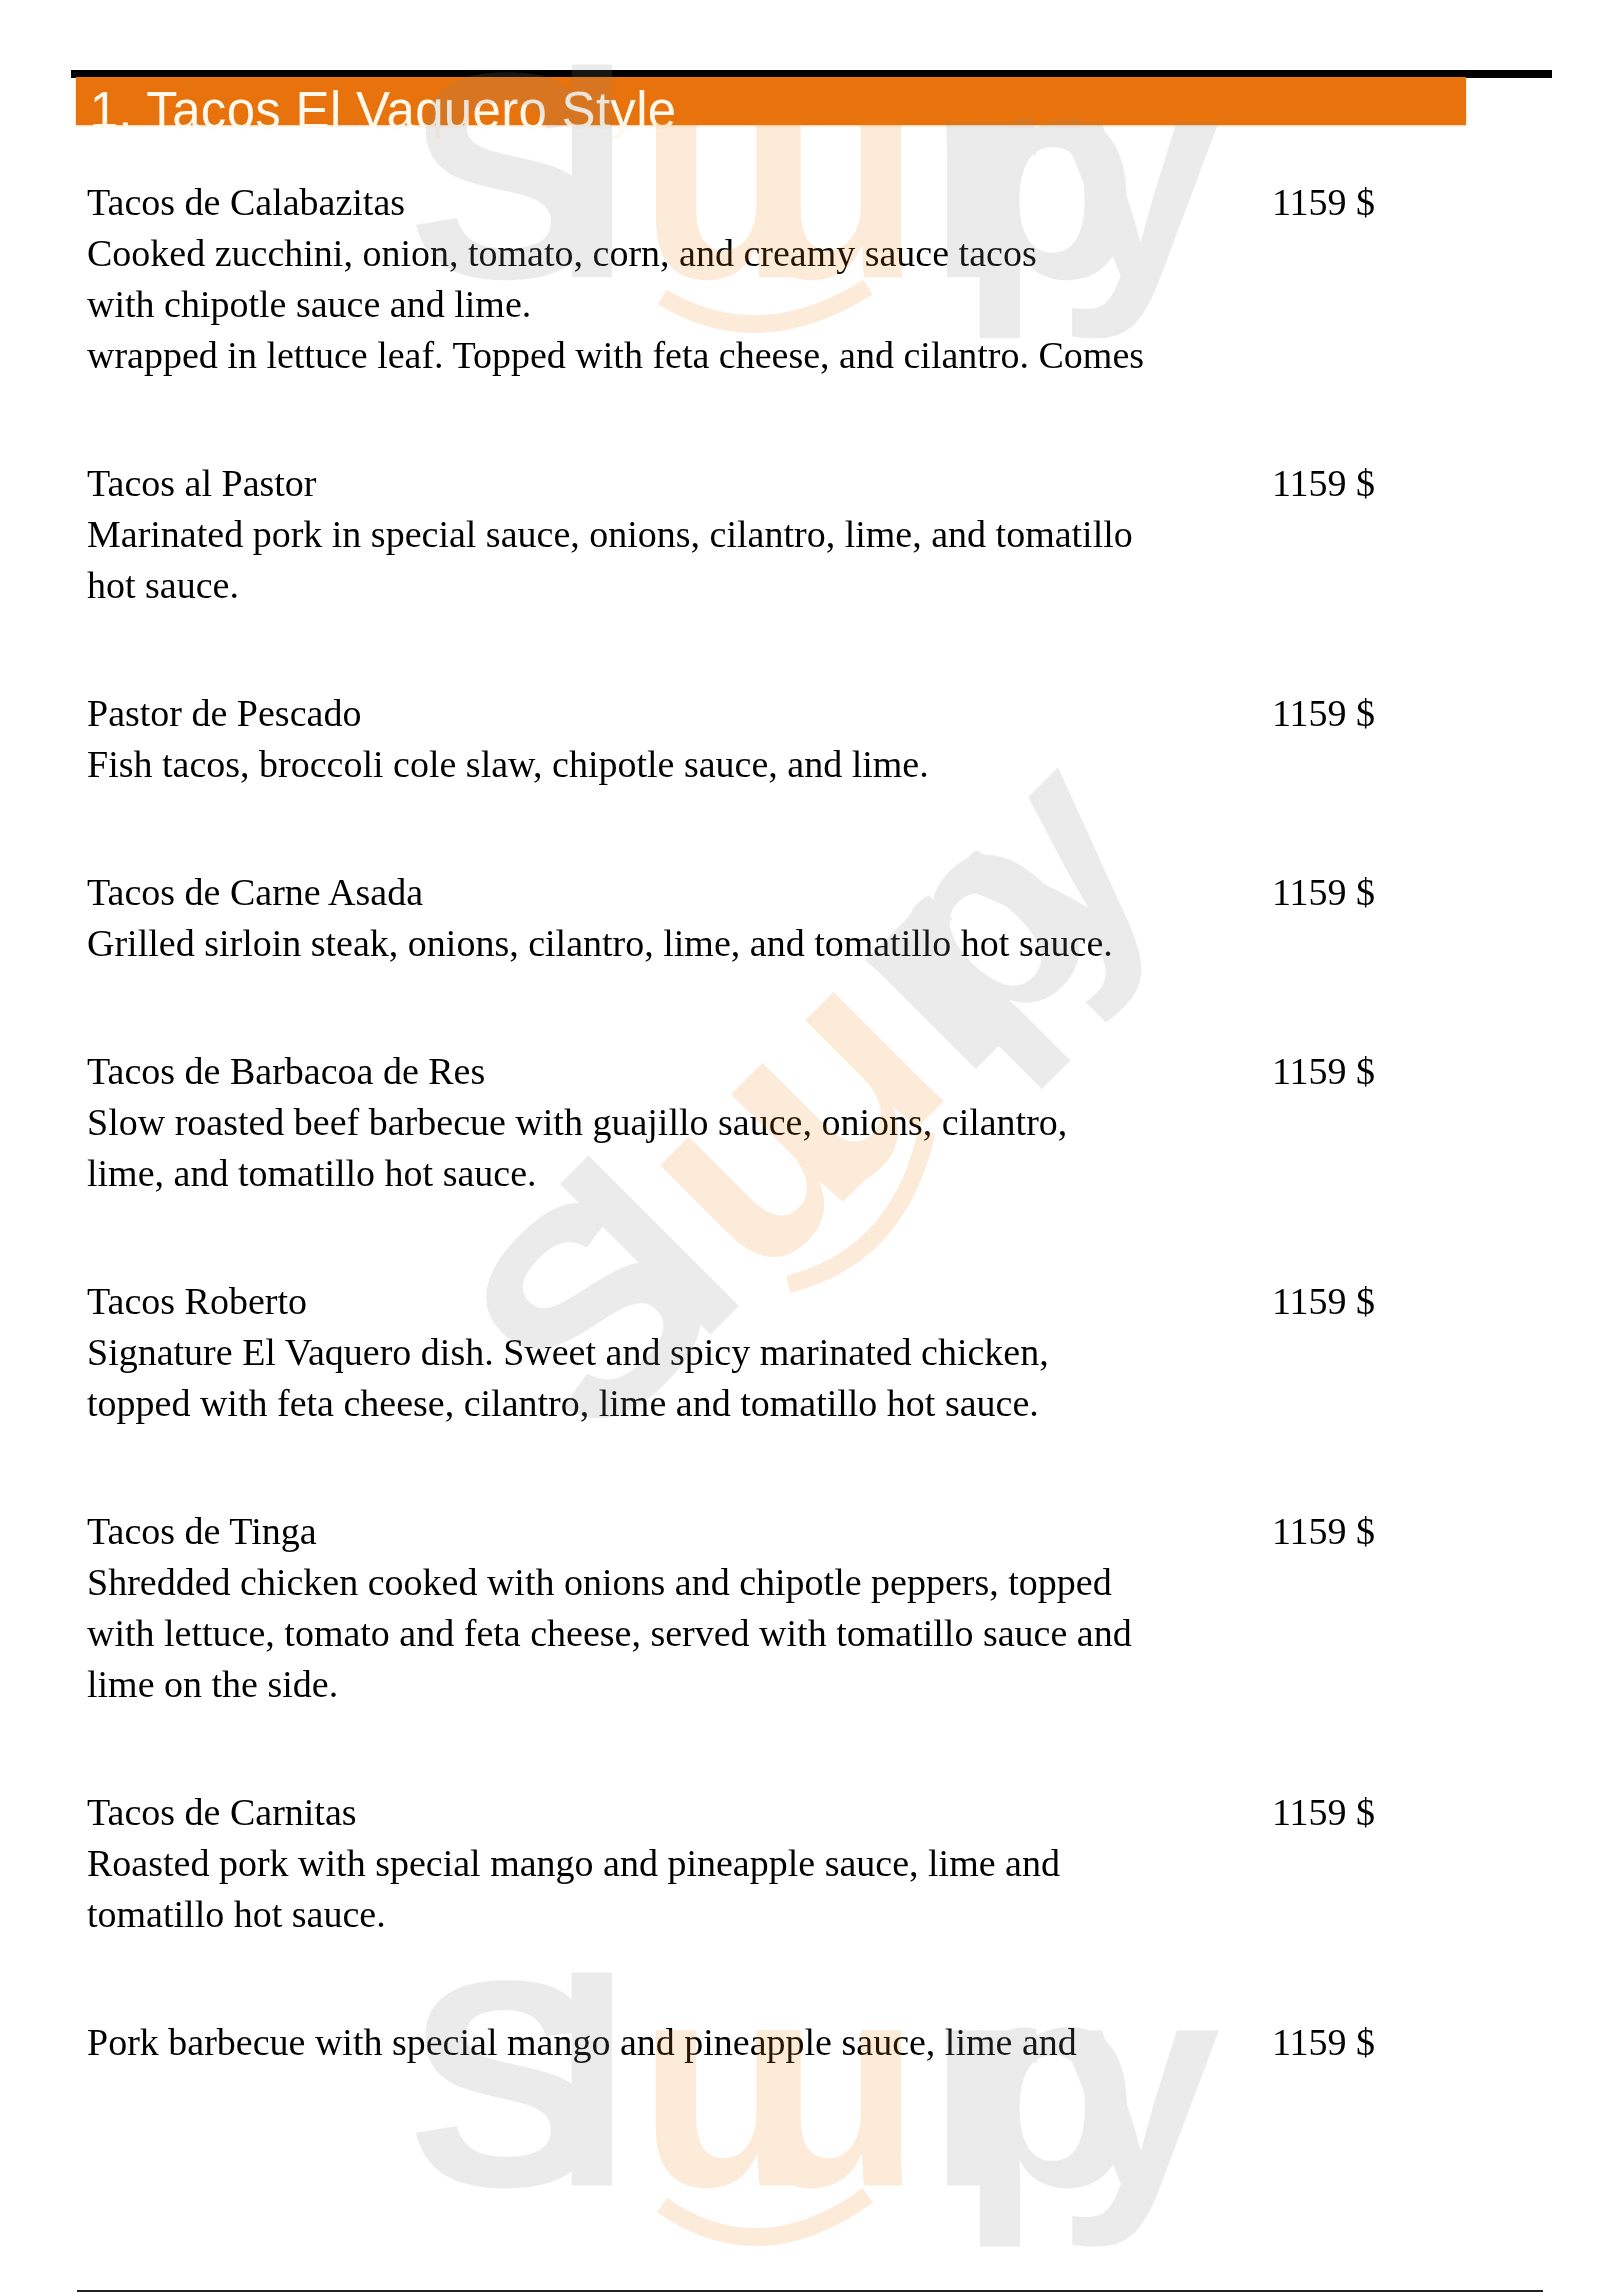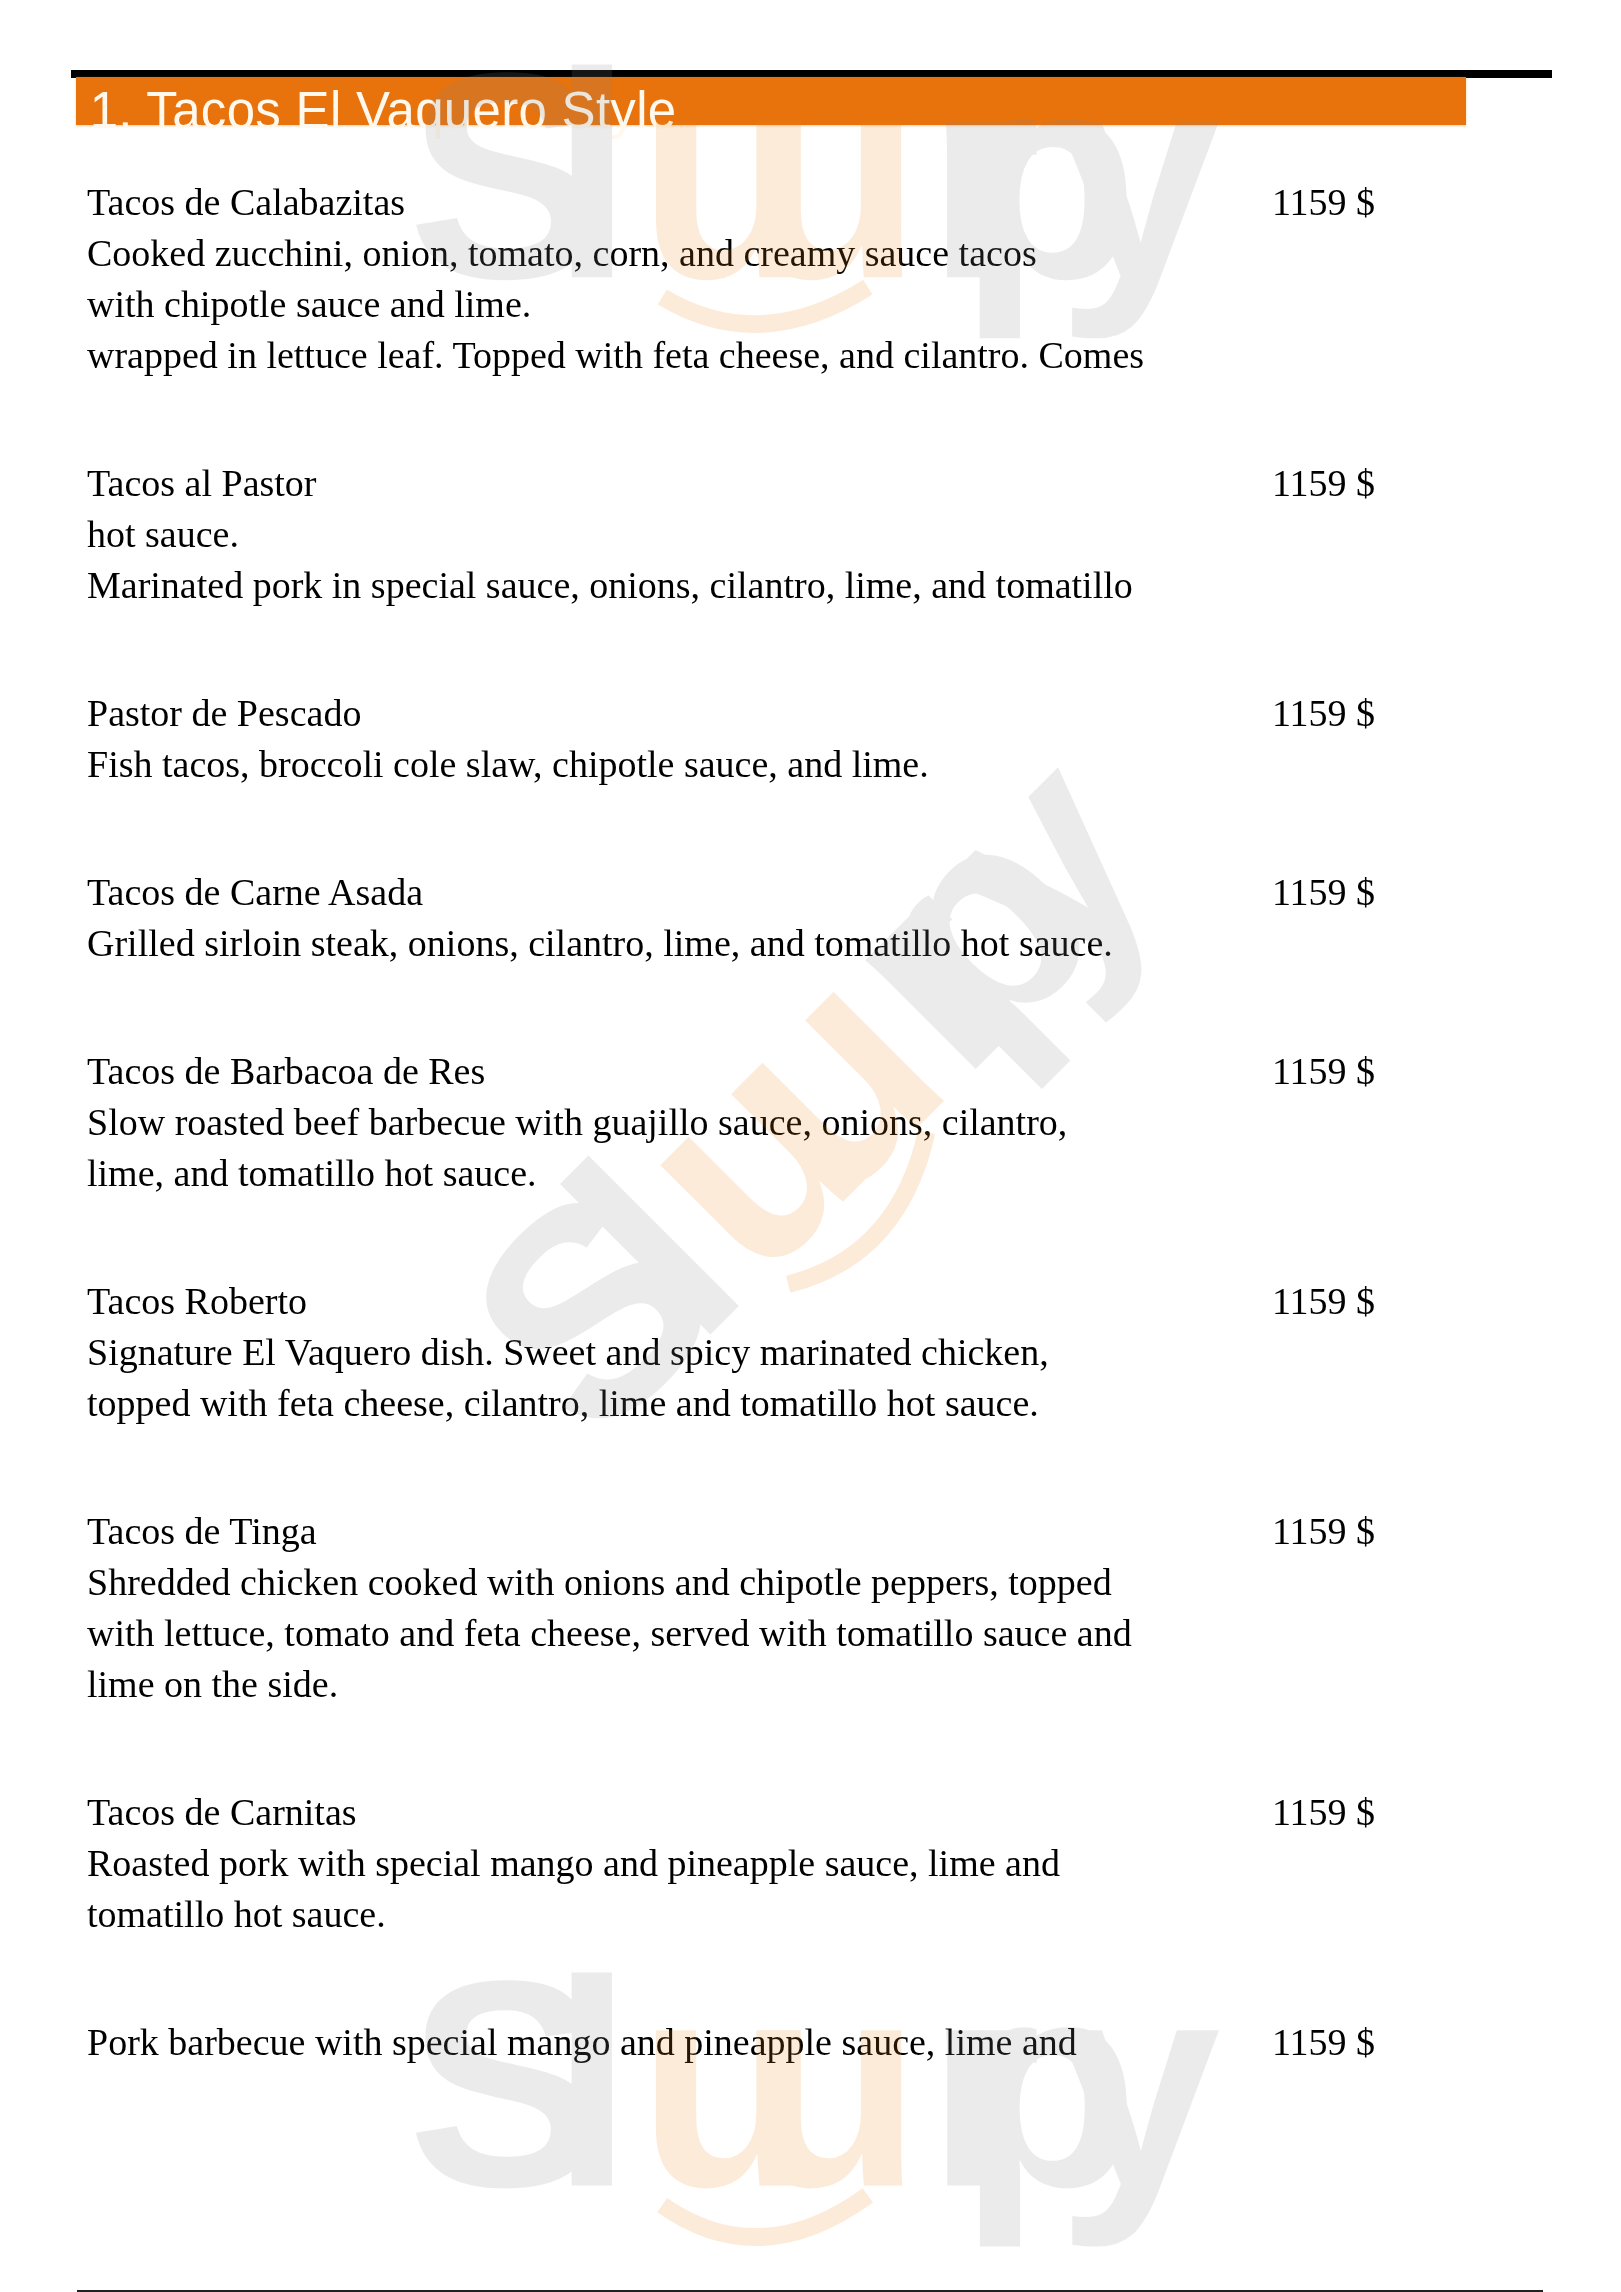--- a/index.html
+++ b/index.html
@@ -92,22 +92,22 @@
     <div class="menu-item">
       <div class="item-line item-name">Tacos de Calabazitas</div>
       <div class="item-price">1159 $</div>
       <div class="item-line item-desc">Cooked zucchini, onion, tomato, corn, and creamy sauce tacos</div>
       <div class="item-line item-desc">with chipotle sauce and lime.</div>
       <div class="item-line item-desc">wrapped in lettuce leaf. Topped with feta cheese, and cilantro. Comes</div>
     </div>
     <div class="menu-item">
       <div class="item-line item-name">Tacos al Pastor</div>
       <div class="item-price">1159 $</div>
+      <div class="item-line item-desc">Marinated pork in special sauce, onions, cilantro, lime, and tomatillo</div>
       <div class="item-line item-desc">hot sauce.</div>
-      <div class="item-line item-desc">Marinated pork in special sauce, onions, cilantro, lime, and tomatillo</div>
     </div>
     <div class="menu-item">
       <div class="item-line item-name">Pastor de Pescado</div>
       <div class="item-price">1159 $</div>
       <div class="item-line item-desc">Fish tacos, broccoli cole slaw, chipotle sauce, and lime.</div>
     </div>
     <div class="menu-item">
       <div class="item-line item-name">Tacos de Carne Asada</div>
       <div class="item-price">1159 $</div>
       <div class="item-line item-desc">Grilled sirloin steak, onions, cilantro, lime, and tomatillo hot sauce.</div>

